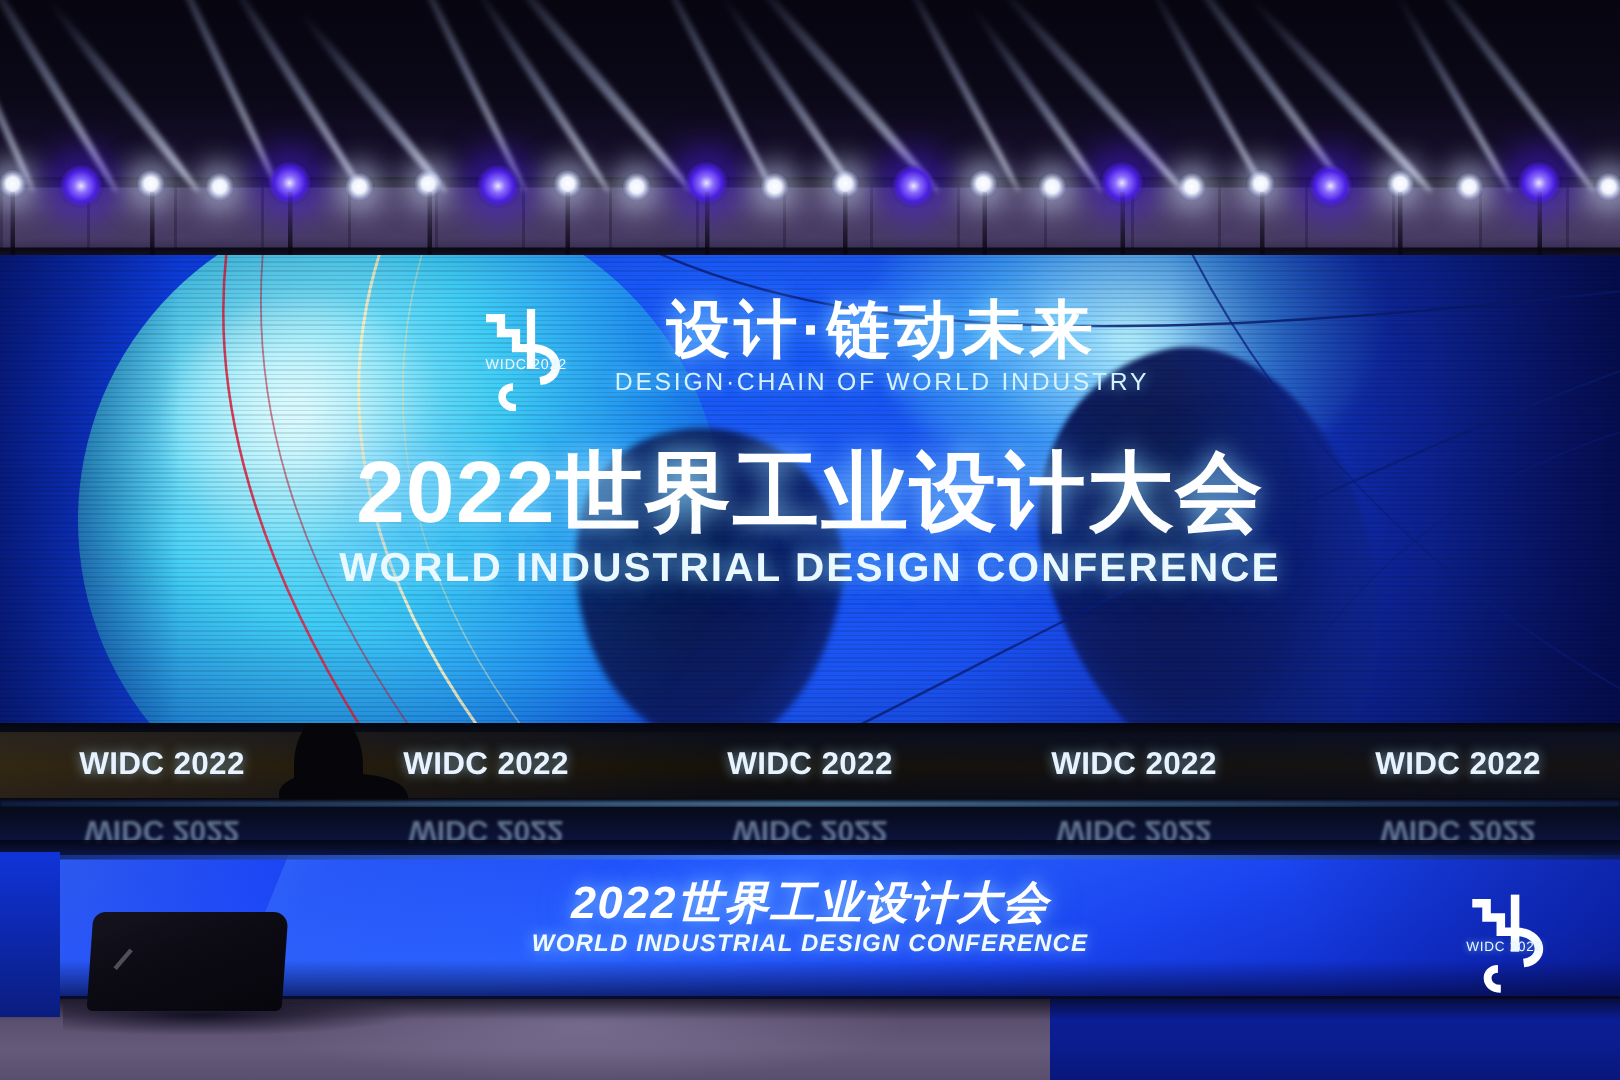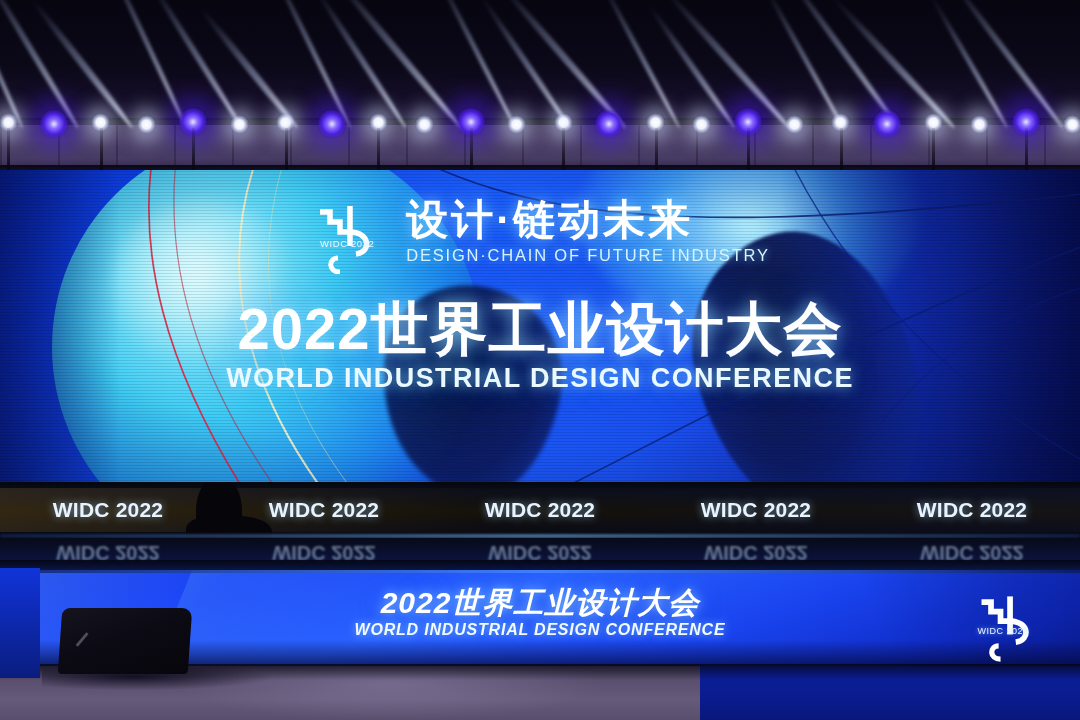--- a/index.html
+++ b/index.html
@@ -30,21 +30,21 @@
     background:repeating-linear-gradient(0deg,rgba(0,0,0,.5) 0 1px,rgba(255,255,255,0) 1px 3px);}
 
   
   .lockup{position:absolute;left:0;top:196px;width:1080px;text-align:center;}
   .lockup-row{display:inline-flex;align-items:flex-start;gap:14px;}
   .logomark{position:relative;width:82px;height:78px;flex:0 0 auto;}
   .logomark svg{display:block;}
   .logo-widc{position:absolute;left:-6px;top:42px;width:86px;text-align:center;
     font-size:9.5px;letter-spacing:.6px;color:#eaf6ff;white-space:nowrap;
     text-shadow:0 0 5px rgba(150,220,255,.8);}
-  .tagcol{text-align:left;padding-top:2px;}
+  .tagcol{text-align:center;padding-top:2px;}
   .tag-cn{font-size:42px;line-height:44px;font-weight:700;color:#fff;letter-spacing:3px;
     text-shadow:0 0 13px rgba(130,215,255,.85),0 0 30px rgba(60,150,255,.45);}
   .tag-en{margin-top:4px;font-size:16.5px;letter-spacing:1.8px;color:#d6f2ff;font-weight:400;
     text-shadow:0 0 9px rgba(120,210,255,.8);}
 
   .maintitle{position:absolute;left:0;top:298px;width:1080px;text-align:center;}
   .title-cn{font-size:58px;line-height:62px;font-weight:700;color:#fff;letter-spacing:1px;
     text-shadow:0 0 16px rgba(150,225,255,.85),0 0 38px rgba(50,140,255,.5);}
   .title-en{margin-top:3px;font-size:27px;line-height:30px;font-weight:700;color:#eaf9ff;letter-spacing:1.4px;
     text-shadow:0 0 13px rgba(140,220,255,.85),0 0 30px rgba(50,140,255,.4);}
@@ -224,21 +224,21 @@
             <path d="M10,16 L20,16 L20,26 L30,26 L30,36 L40,36"></path>
             <path d="M40,10 L40,50"></path>
             <path d="M40,36 C60,36 62,56 46,58"></path>
             <path d="M28,62 C18,62 18,76 30,76" stroke-width="5"></path>
           </g>
         </svg>
         <div class="logo-widc">WIDC 2022</div>
       </div>
       <div class="tagcol">
         <div class="tag-cn">设计·链动未来</div>
-        <div class="tag-en">DESIGN·CHAIN OF FUTURE INDUSTRY</div>
+        <div class="tag-en">DESIGN·CHAIN OF WORLD INDUSTRY</div>
       </div>
     </div>
   </div>
 
   <div class="maintitle">
     <div class="title-cn">2022世界工业设计大会</div>
     <div class="title-en">WORLD INDUSTRIAL DESIGN CONFERENCE</div>
   </div>
 
   <div class="strip">

